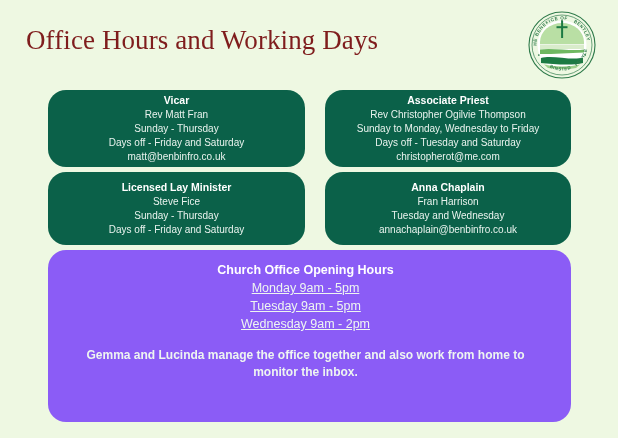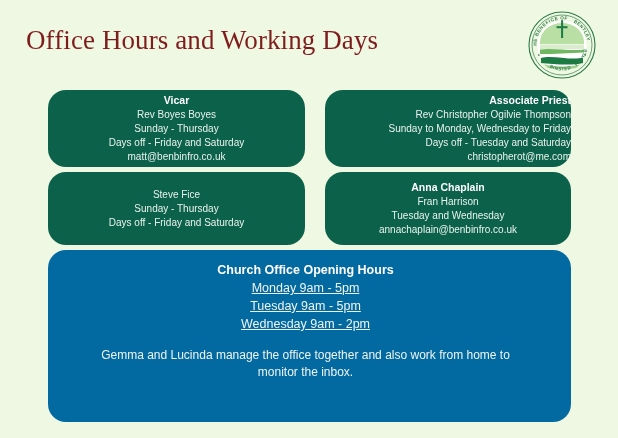--- a/index.html
+++ b/index.html
@@ -62,21 +62,21 @@
     border-radius: 18px;
     color: #ffffff;
     box-sizing: border-box;
     text-align: center;
     display: flex;
     flex-direction: column;
     justify-content: center;
     align-items: center;
   }
   .card-vicar      { left: 48px;  top: 90px;  width: 257px; height: 77px; }
-  .card-associate  { left: 325px; top: 90px;  width: 246px; height: 77px; align-items: flex-end; }
+  .card-associate  { left: 325px; top: 90px;  width: 246px; height: 77px; }
   .card-llm        { left: 48px;  top: 172px; width: 257px; height: 73px; }
   .card-anna       { left: 325px; top: 172px; width: 246px; height: 73px; }
 
   .card .role {
     font-size: 10.5px;
     font-weight: bold;
     color: #ffffff;
     line-height: 14px;
     margin-bottom: 1px;
   }
@@ -87,21 +87,21 @@
     line-height: 14px;
   }
 
   
   .card-office {
     position: absolute;
     left: 48px;
     top: 250px;
     width: 523px;
     height: 172px;
-    background: #0369a1;
+    background: #8b5cf6;
     border-radius: 18px;
     color: #ffffff;
     box-sizing: border-box;
     padding: 11px 28px 12px 20px;
     text-align: center;
   }
   .office-title {
     font-size: 12.5px;
     font-weight: bold;
     line-height: 18px;
@@ -110,21 +110,21 @@
   .office-hour {
     font-size: 12.5px;
     font-weight: 400;
     line-height: 18px;
     color: #eef5f1;
     text-decoration: underline;
   }
   .office-gap { height: 14px; }
   .office-note {
     font-size: 12px;
-    font-weight: 400;
+    font-weight: 700;
     line-height: 17px;
     color: #eef5f1;
     padding: 0 18px;
   }
   .office-gap2 { height: 15px; }
   .office-closed {
     font-size: 11.5px;
     font-style: italic;
     font-weight: 400;
     line-height: 16px;
@@ -173,35 +173,36 @@
         </text>
         <circle cx="34" cy="9.5" r="0.85" fill="#2e7a4a"></circle>
         <circle cx="10.8" cy="44" r="0.85" fill="#2e7a4a"></circle>
         <circle cx="57.2" cy="44" r="0.85" fill="#2e7a4a"></circle>
       </svg>
     </div>
   </div>
 
   <div class="card card-vicar">
     <div class="role">Vicar</div>
-    <div class="line">Rev Boyes Boyes</div>
+    <div class="line">Rev Matt Fran</div>
     <div class="line">Sunday - Thursday</div>
     <div class="line">Days off - Friday and Saturday</div>
     <div class="line">matt@benbinfro.co.uk</div>
   </div>
 
   <div class="card card-associate">
     <div class="role">Associate Priest</div>
     <div class="line">Rev Christopher Ogilvie Thompson</div>
     <div class="line">Sunday to Monday, Wednesday to Friday</div>
     <div class="line">Days off - Tuesday and Saturday</div>
     <div class="line">christopherot@me.com</div>
   </div>
 
   <div class="card card-llm">
+    <div class="role">Licensed Lay Minister</div>
     <div class="line">Steve Fice</div>
     <div class="line">Sunday - Thursday</div>
     <div class="line">Days off - Friday and Saturday</div>
   </div>
 
   <div class="card card-anna">
     <div class="role">Anna Chaplain</div>
     <div class="line">Fran Harrison</div>
     <div class="line">Tuesday and Wednesday</div>
     <div class="line">annachaplain@benbinfro.co.uk</div>

